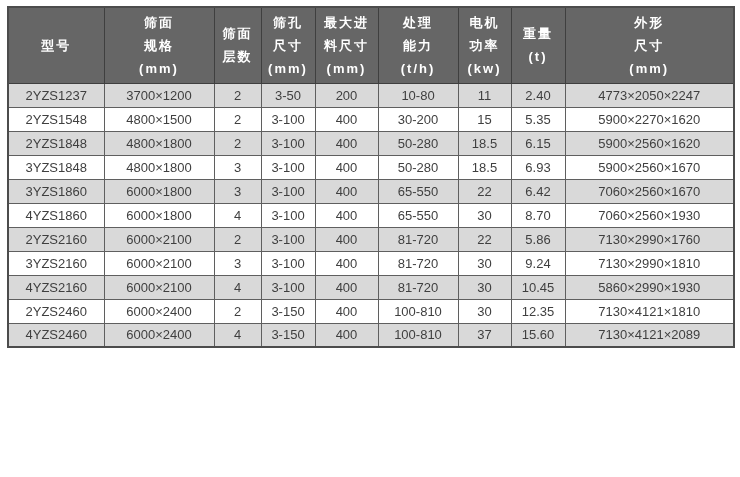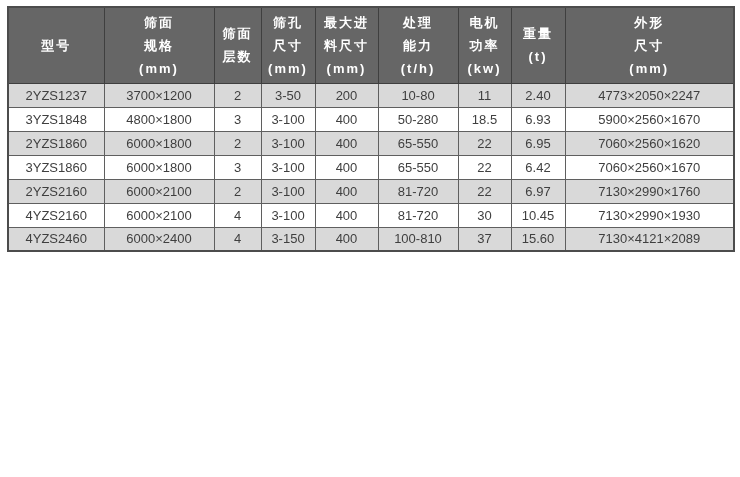--- a/index.html
+++ b/index.html
@@ -129,73 +129,117 @@
           <td>3700×1200</td>
           <td>2</td>
           <td>3-50</td>
           <td>200</td>
           <td>10-80</td>
           <td>11</td>
           <td>2.40</td>
           <td>4773×2050×2247</td>
         </tr>
         <tr>
+          <td>2YZS1548</td>
+          <td>4800×1500</td>
+          <td>2</td>
+          <td>3-100</td>
+          <td>400</td>
+          <td>30-200</td>
+          <td>15</td>
+          <td>5.35</td>
+          <td>5900×2270×1620</td>
+        </tr>
+        <tr>
+          <td>2YZS1848</td>
+          <td>4800×1800</td>
+          <td>2</td>
+          <td>3-100</td>
+          <td>400</td>
+          <td>50-280</td>
+          <td>18.5</td>
+          <td>6.15</td>
+          <td>5900×2560×1620</td>
+        </tr>
+        <tr>
           <td>3YZS1848</td>
           <td>4800×1800</td>
           <td>3</td>
           <td>3-100</td>
           <td>400</td>
           <td>50-280</td>
           <td>18.5</td>
           <td>6.93</td>
           <td>5900×2560×1670</td>
         </tr>
         <tr>
-          <td>2YZS1860</td>
-          <td>6000×1800</td>
-          <td>2</td>
-          <td>3-100</td>
-          <td>400</td>
-          <td>65-550</td>
-          <td>22</td>
-          <td>6.95</td>
-          <td>7060×2560×1620</td>
-        </tr>
-        <tr>
           <td>3YZS1860</td>
           <td>6000×1800</td>
           <td>3</td>
           <td>3-100</td>
           <td>400</td>
           <td>65-550</td>
           <td>22</td>
           <td>6.42</td>
           <td>7060×2560×1670</td>
         </tr>
         <tr>
+          <td>4YZS1860</td>
+          <td>6000×1800</td>
+          <td>4</td>
+          <td>3-100</td>
+          <td>400</td>
+          <td>65-550</td>
+          <td>30</td>
+          <td>8.70</td>
+          <td>7060×2560×1930</td>
+        </tr>
+        <tr>
           <td>2YZS2160</td>
           <td>6000×2100</td>
           <td>2</td>
           <td>3-100</td>
           <td>400</td>
           <td>81-720</td>
           <td>22</td>
-          <td>6.97</td>
+          <td>5.86</td>
           <td>7130×2990×1760</td>
+        </tr>
+        <tr>
+          <td>3YZS2160</td>
+          <td>6000×2100</td>
+          <td>3</td>
+          <td>3-100</td>
+          <td>400</td>
+          <td>81-720</td>
+          <td>30</td>
+          <td>9.24</td>
+          <td>7130×2990×1810</td>
         </tr>
         <tr>
           <td>4YZS2160</td>
           <td>6000×2100</td>
           <td>4</td>
           <td>3-100</td>
           <td>400</td>
           <td>81-720</td>
           <td>30</td>
           <td>10.45</td>
-          <td>7130×2990×1930</td>
+          <td>5860×2990×1930</td>
+        </tr>
+        <tr>
+          <td>2YZS2460</td>
+          <td>6000×2400</td>
+          <td>2</td>
+          <td>3-150</td>
+          <td>400</td>
+          <td>100-810</td>
+          <td>30</td>
+          <td>12.35</td>
+          <td>7130×4121×1810</td>
         </tr>
         <tr>
           <td>4YZS2460</td>
           <td>6000×2400</td>
           <td>4</td>
           <td>3-150</td>
           <td>400</td>
           <td>100-810</td>
           <td>37</td>
           <td>15.60</td>

